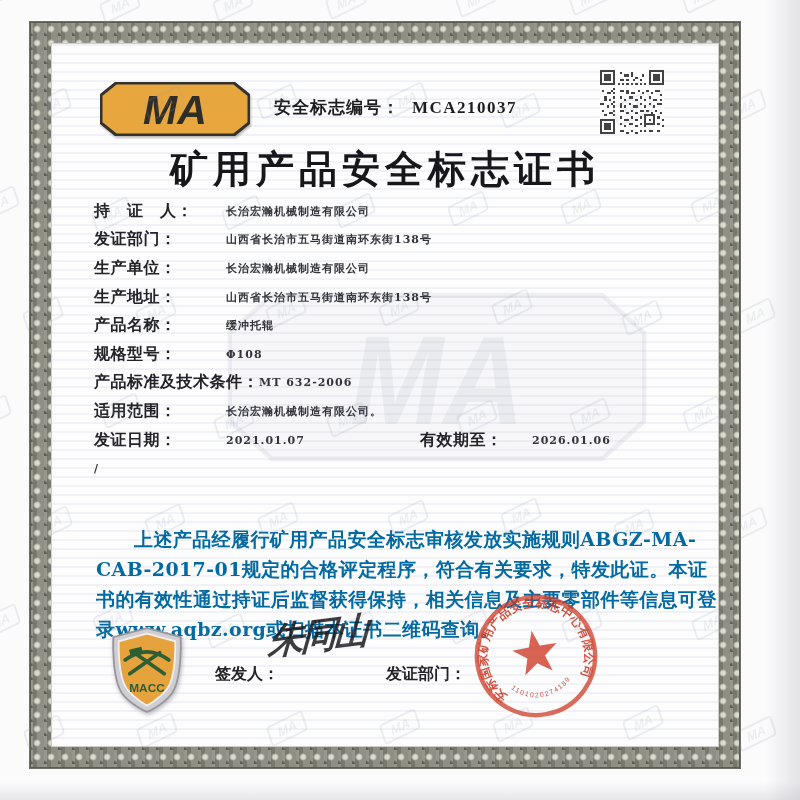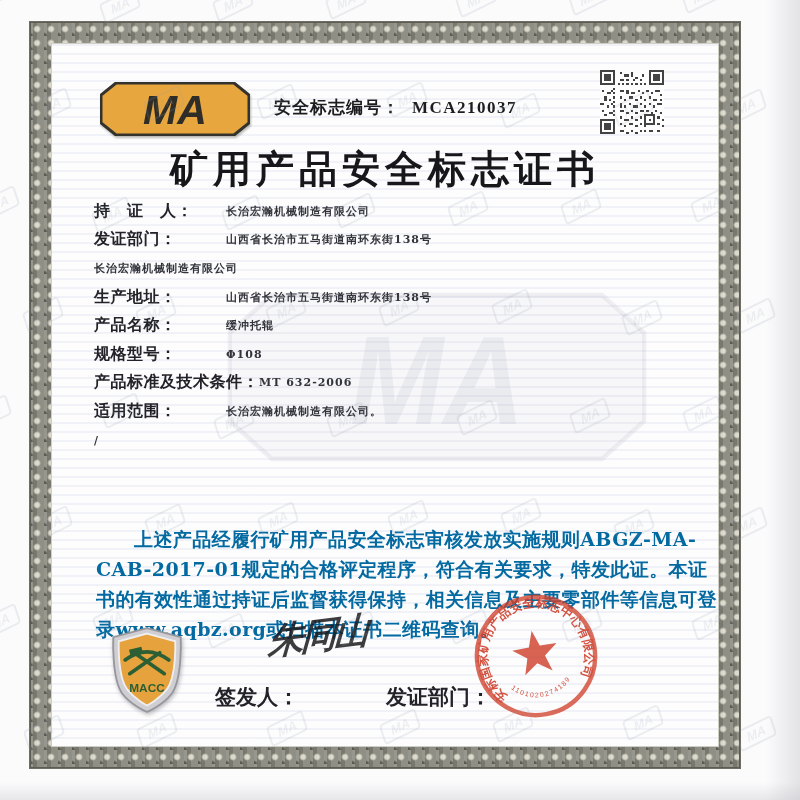--- a/index.html
+++ b/index.html
@@ -59,21 +59,21 @@
   .lbl2{position:absolute;left:326px;min-width:0;}
   .val2{position:absolute;left:438px;}
 
   
   .statement{position:absolute;left:44px;top:480px;width:622px;
     font-size:19px;line-height:1.58;font-weight:700;color:#0369a1;
     text-indent:2em;letter-spacing:.4px;font-family:"DejaVu Serif", serif;}
 
   
   .shield{position:absolute;left:54px;top:582px;width:82px;height:88px;filter:drop-shadow(1px 2px 2px rgba(80,80,90,.4));}
-  .signer-label,.dept-label{position:absolute;top:639px;font-size:21px;font-weight:800;color:#222228;white-space:nowrap;}
+  .signer-label,.dept-label{position:absolute;top:620px;font-size:16px;font-weight:800;color:#222228;white-space:nowrap;}
   .signer-label{left:163px;}
   .dept-label{left:334px;text-align:center;}
   .signature{position:absolute;left:216px;top:568px;font-size:36px;color:#1b1b1e;
     font-family:"DejaVu Serif", serif;font-style:italic;font-weight:600;letter-spacing:-3px;
     transform:rotate(-7deg) skewX(-10deg);opacity:.85;white-space:nowrap;}
   .seal{position:absolute;left:420px;top:548px;width:128px;height:128px;
     transform:rotate(-10deg);opacity:.9;}
 
   
   .big-watermark{position:absolute;left:175px;top:248px;width:420px;height:170px;z-index:0;}
@@ -151,20 +151,21 @@
       <div class="rows">
         <div class="row">
           <span class="flabel">持　证　人：</span>
           <span class="fvalue">长治宏瀚机械制造有限公司</span>
         </div>
         <div class="row">
           <span class="flabel">发证部门：</span>
           <span class="fvalue">山西省长治市五马街道南环东街138号</span>
         </div>
         <div class="row">
+          <span class="flabel">生产单位：</span>
           <span class="fvalue">长治宏瀚机械制造有限公司</span>
         </div>
         <div class="row">
           <span class="flabel">生产地址：</span>
           <span class="fvalue">山西省长治市五马街道南环东街138号</span>
         </div>
         <div class="row">
           <span class="flabel">产品名称：</span>
           <span class="fvalue">缓冲托辊</span>
         </div>
@@ -172,20 +173,26 @@
           <span class="flabel">规格型号：</span>
           <span class="fvalue">Φ108</span>
         </div>
         <div class="row">
           <span class="flabel">产品标准及技术条件：</span>
           <span class="fvalue">MT 632-2006</span>
         </div>
         <div class="row">
           <span class="flabel">适用范围：</span>
           <span class="fvalue">长治宏瀚机械制造有限公司。</span>
+        </div>
+        <div class="row">
+          <span class="flabel">发证日期：</span>
+          <span class="fvalue">2021.01.07</span>
+          <span class="flabel lbl2">有效期至：</span>
+          <span class="fvalue val2">2026.01.06</span>
         </div>
         <div class="row">
           <span class="fvalue">/</span>
         </div>
       </div>
 
       <div class="statement">上述产品经履行矿用产品安全标志审核发放实施规则ABGZ-MA-CAB-2017-01规定的合格评定程序，符合有关要求，特发此证。本证书的有效性通过持证后监督获得保持，相关信息及主要零部件等信息可登录www.aqbz.org或扫描本证书二维码查询。</div>
 
       <svg class="shield" viewBox="0 0 90 96">
         <path d="M45,2 L82,12 C82,12 84,58 72,74 C62,87 45,94 45,94 C45,94 28,87 18,74 C6,58 8,12 8,12 Z" fill="#cfcfd3" stroke="#96969c" stroke-width="2"></path>

